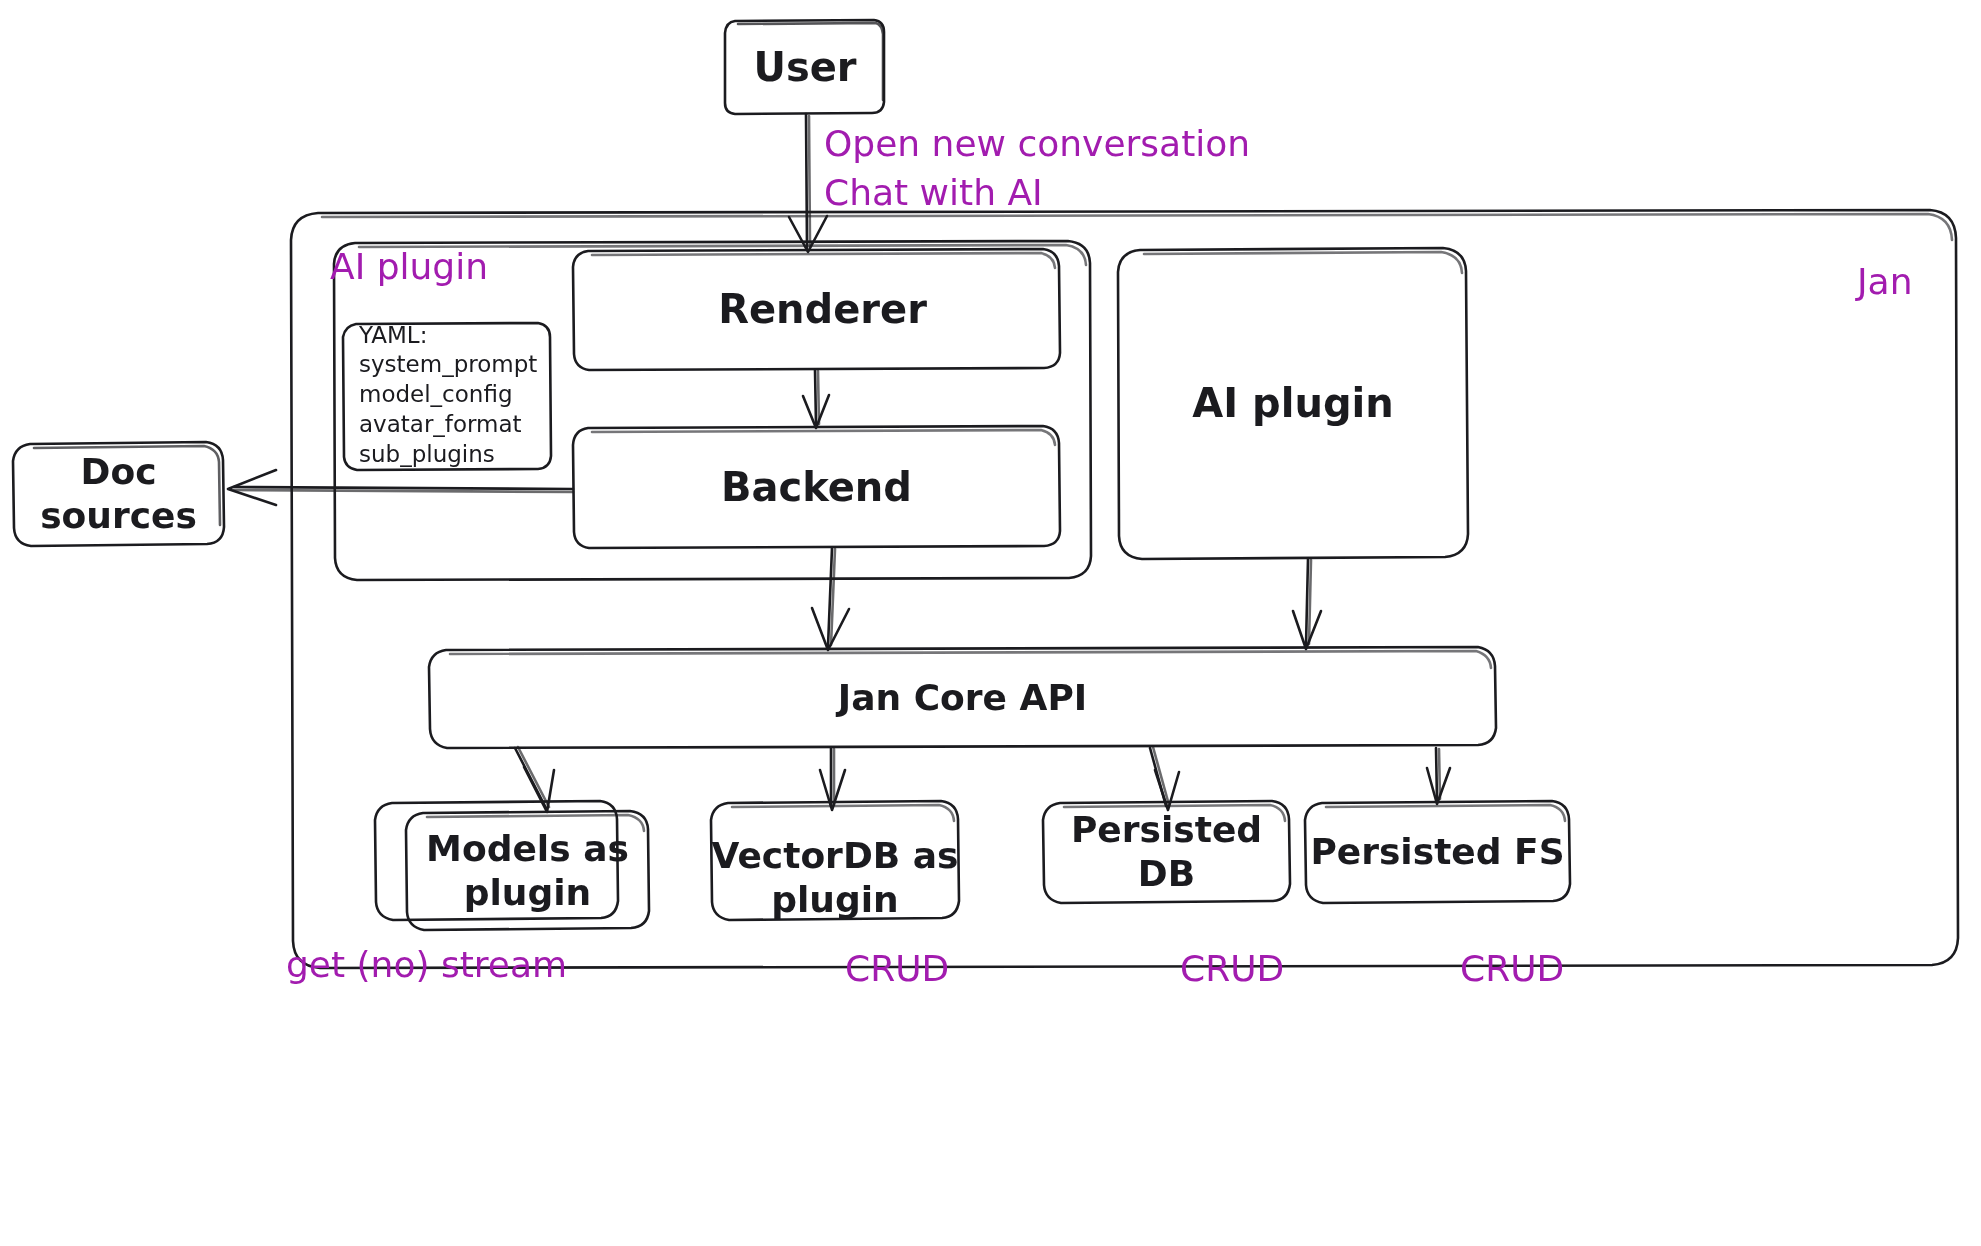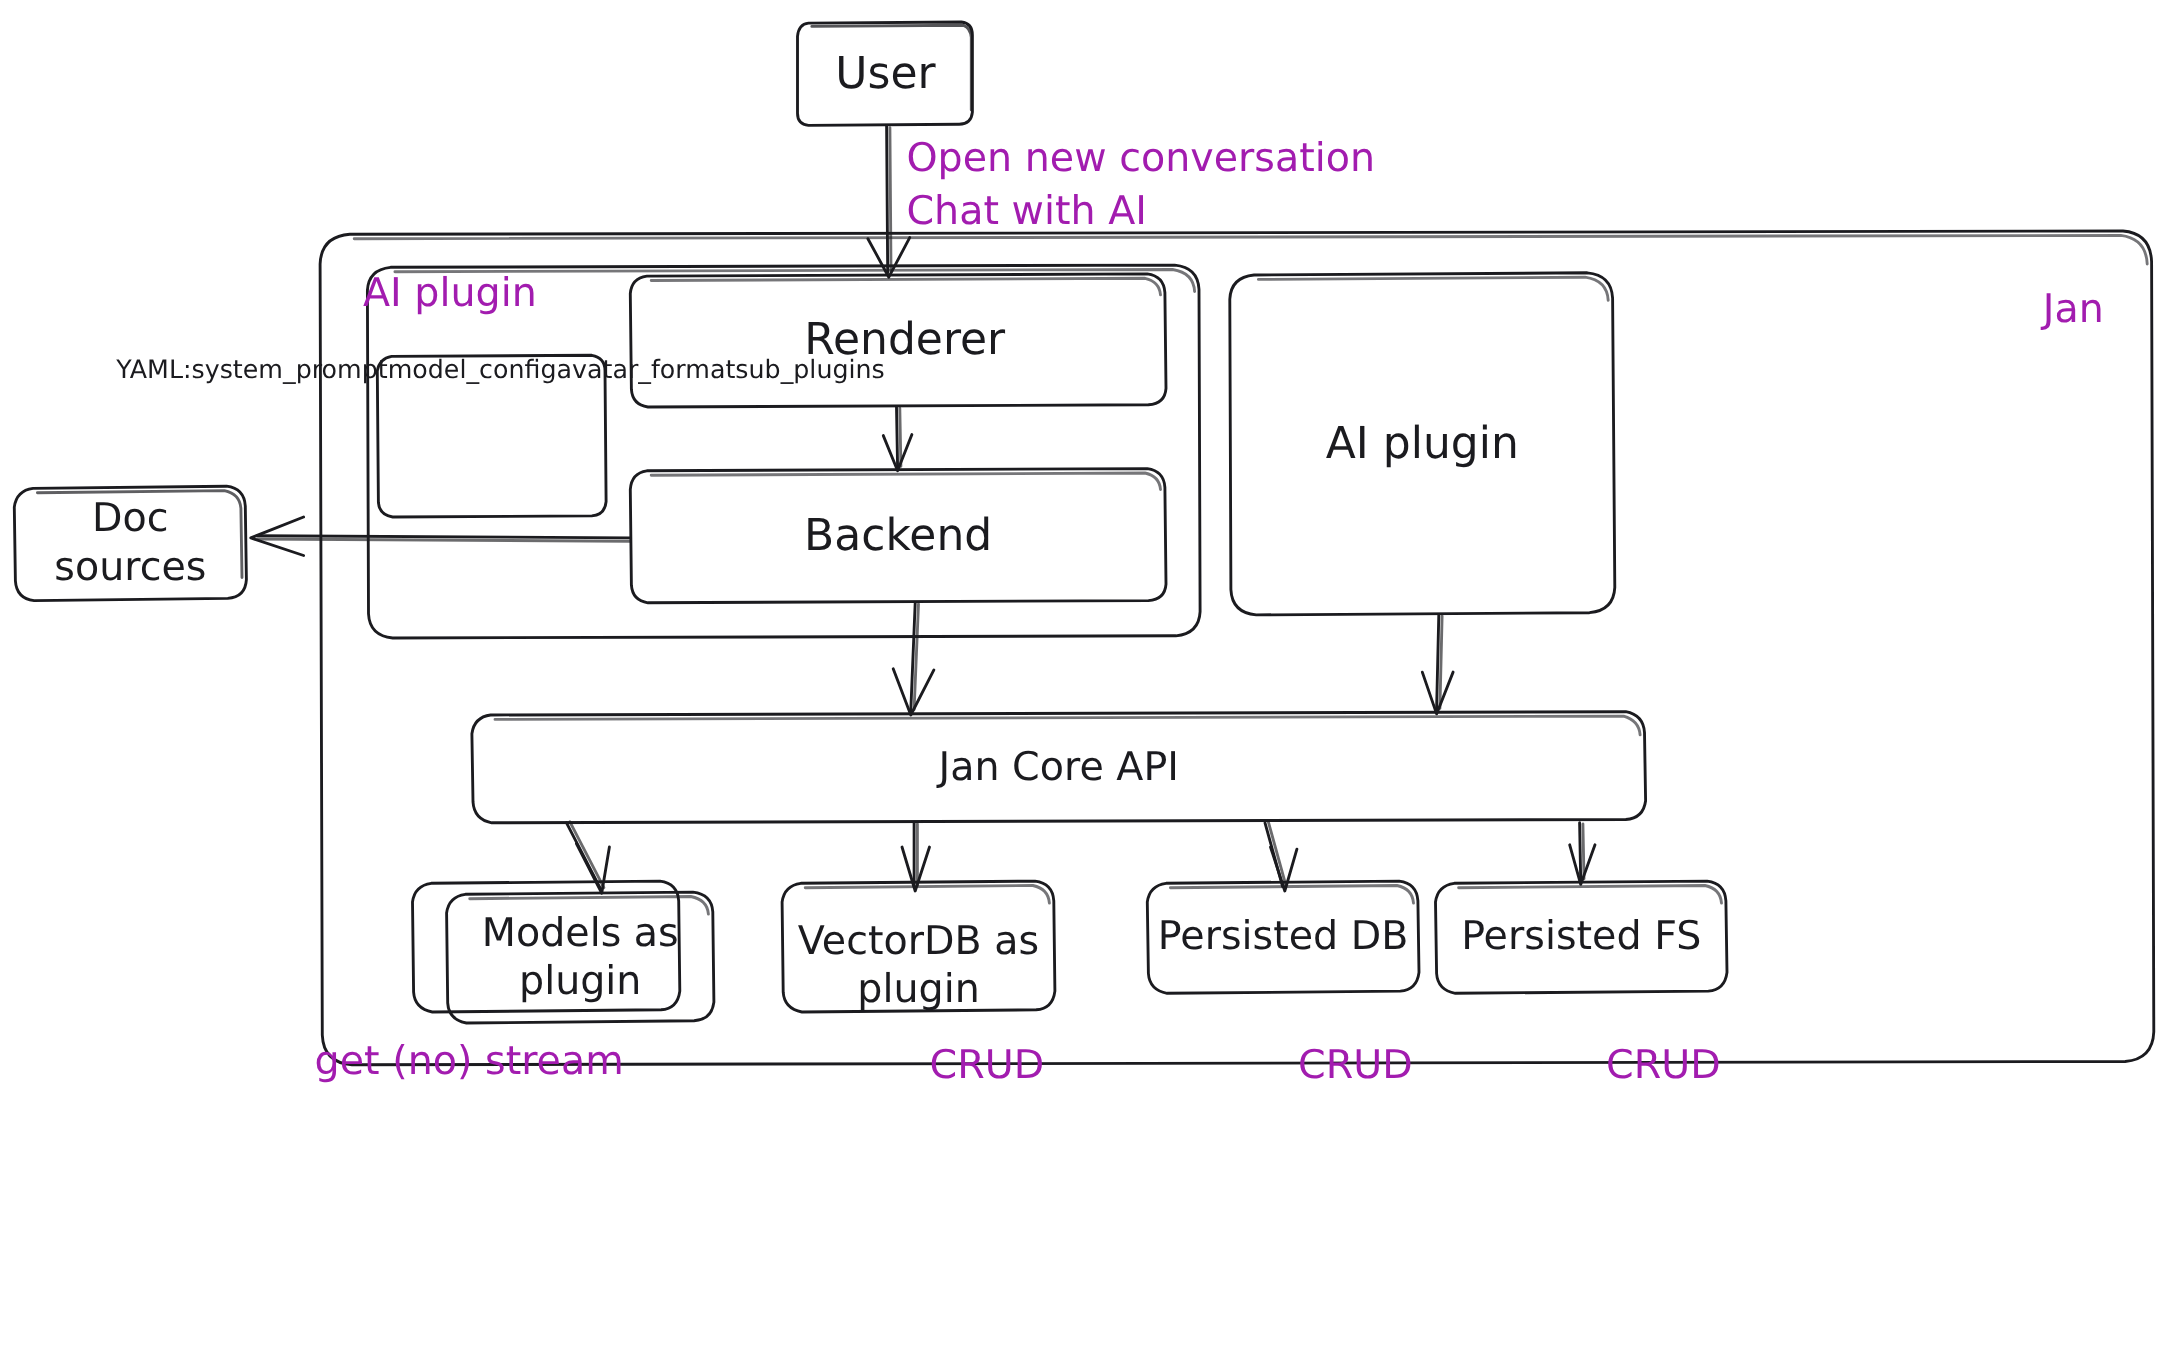--- a/index.html
+++ b/index.html
@@ -31,34 +31,36 @@
     display: flex;
     align-items: center;
     justify-content: center;
     text-align: center;
     color: #1b1b1f;
     line-height: 1.22;
   }
   .node-label {
     display: block;
     white-space: pre-line;
+    font-weight: bold;
   }
   .free-label {
     position: absolute;
     color: #a21caf;
     white-space: pre-line;
     line-height: 1.35;
   }
   .t-xl  { font-size: 40px; }
   .t-lg  { font-size: 36px; }
   .yaml-box {
     position: absolute;
     box-sizing: border-box;
     display: flex;
-    justify-content: center;
+    flex-direction: column;
+    justify-content: flex-end;
     padding-left: 16px;
     color: #1b1b1f;
     font-size: 23px;
     line-height: 1.30;
   }
 </style>
 </head>
 <body>
 
 <div id="canvas">

